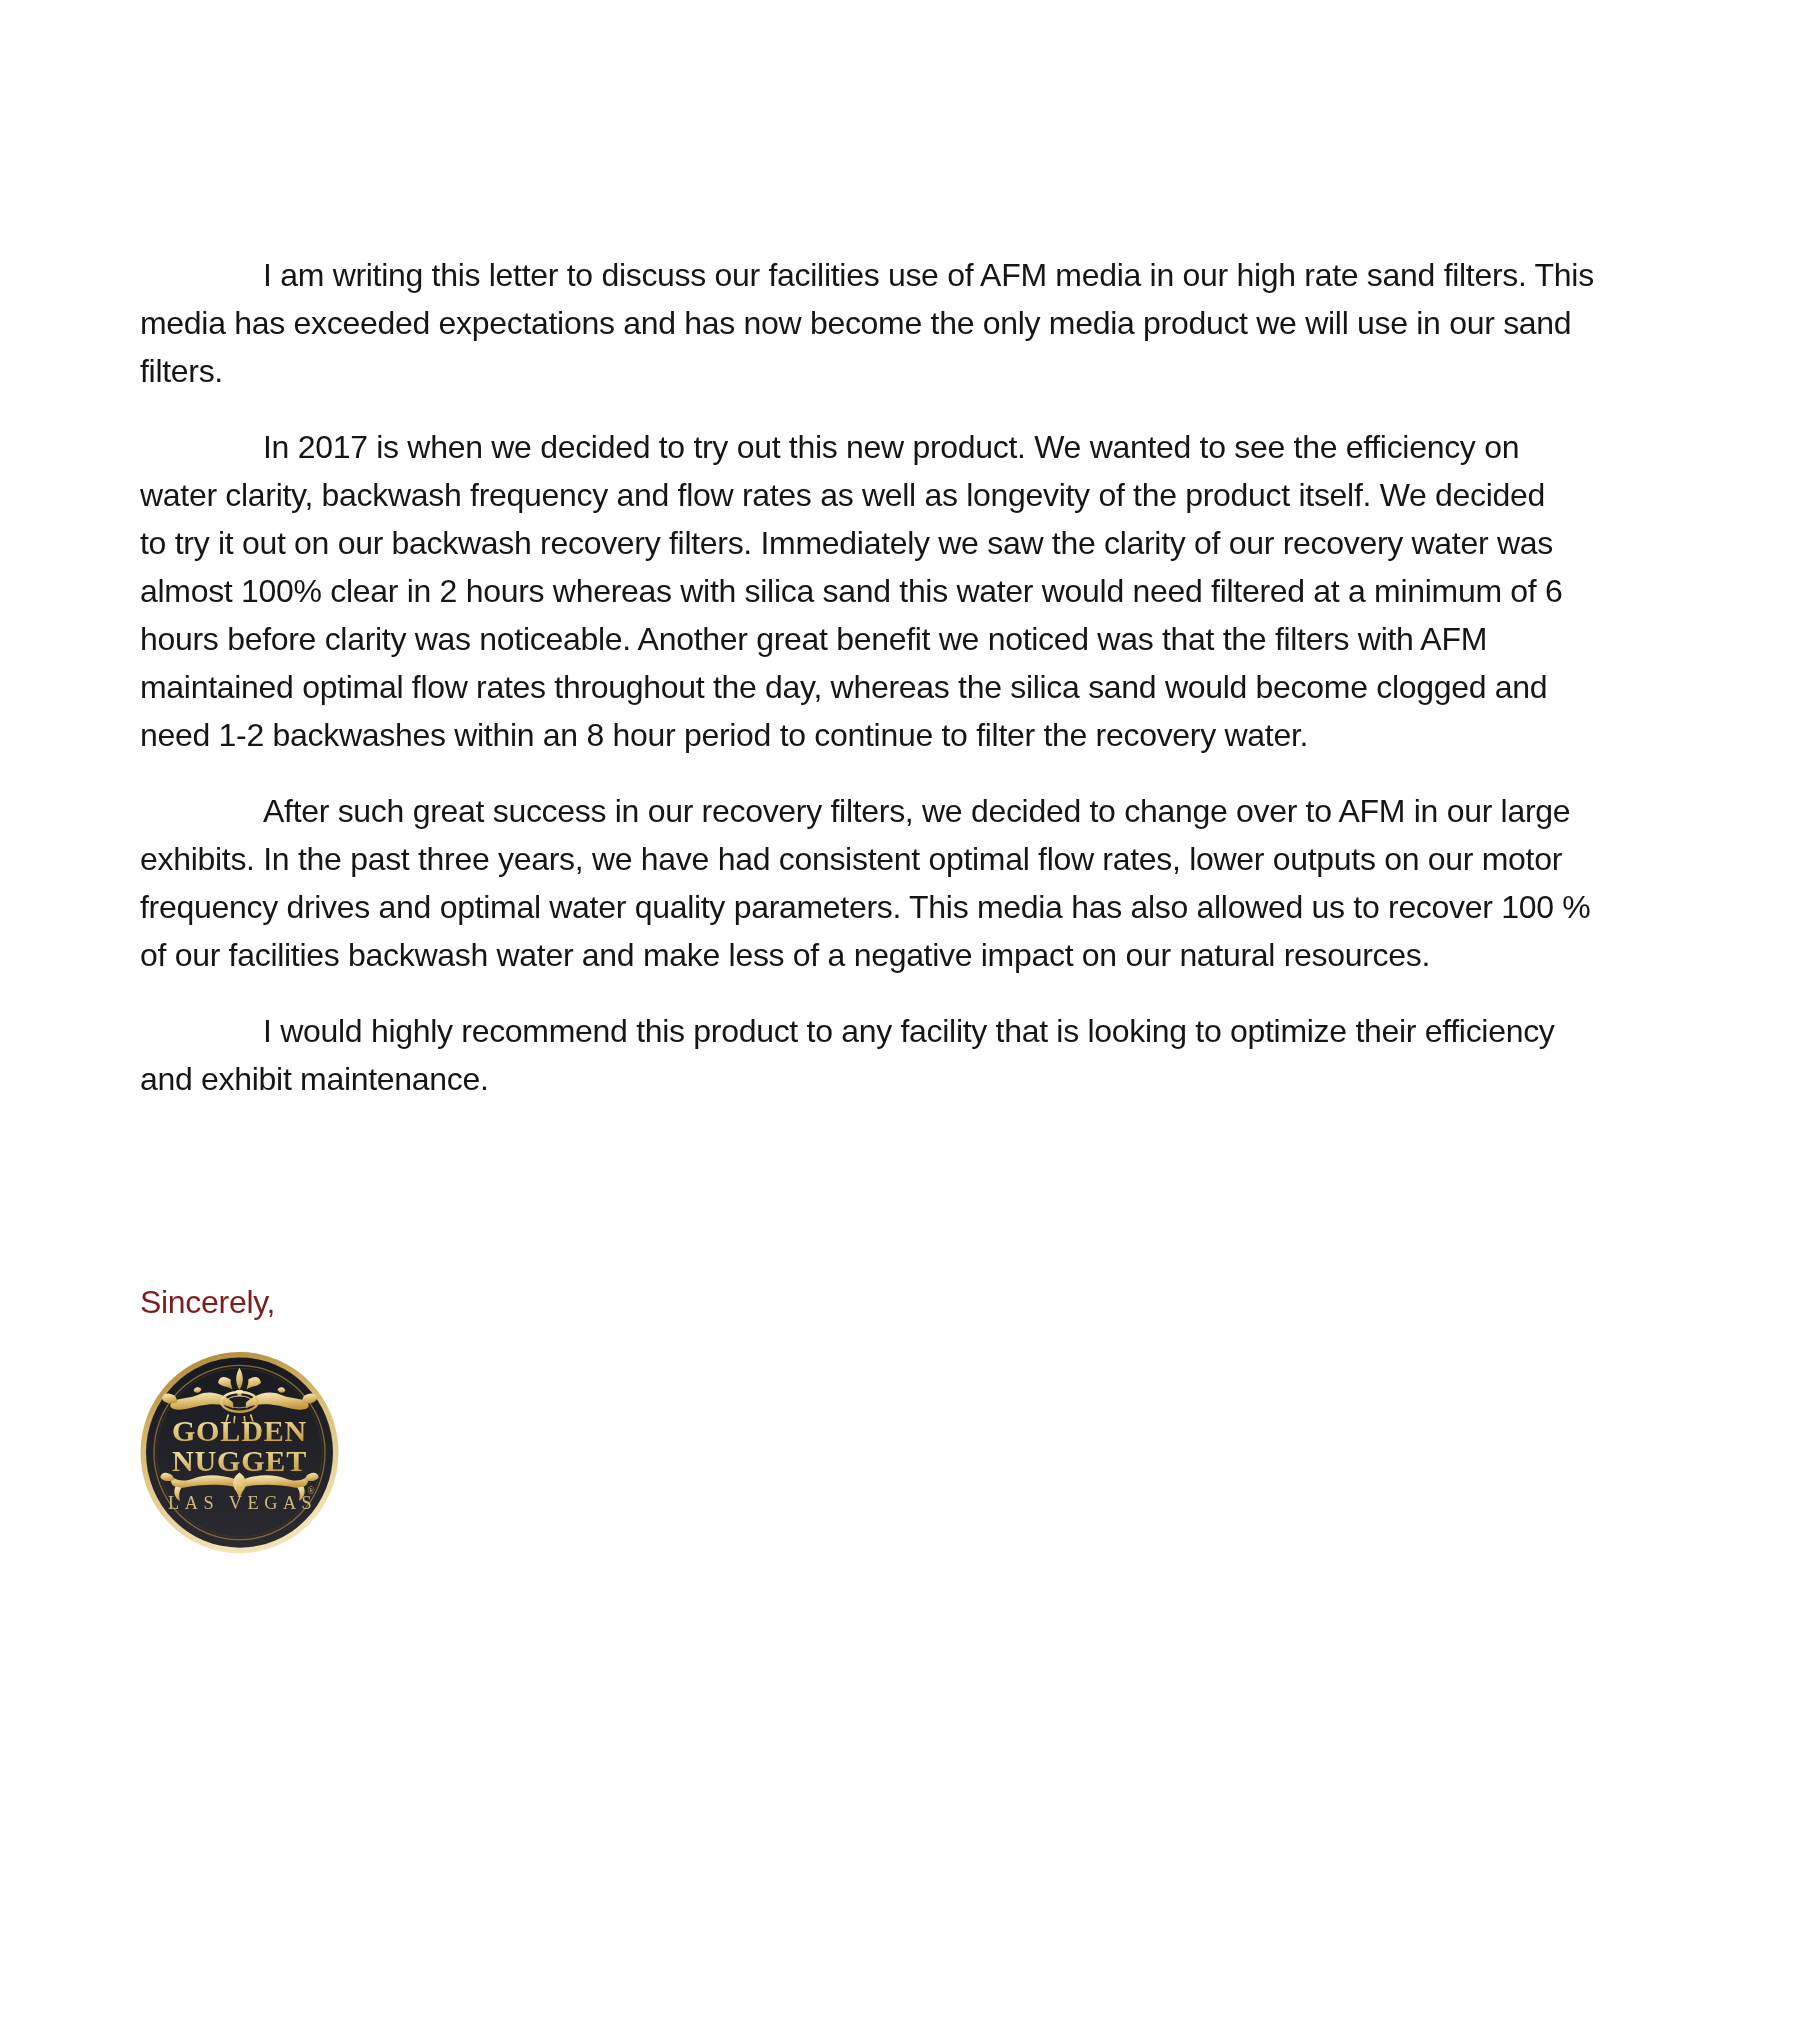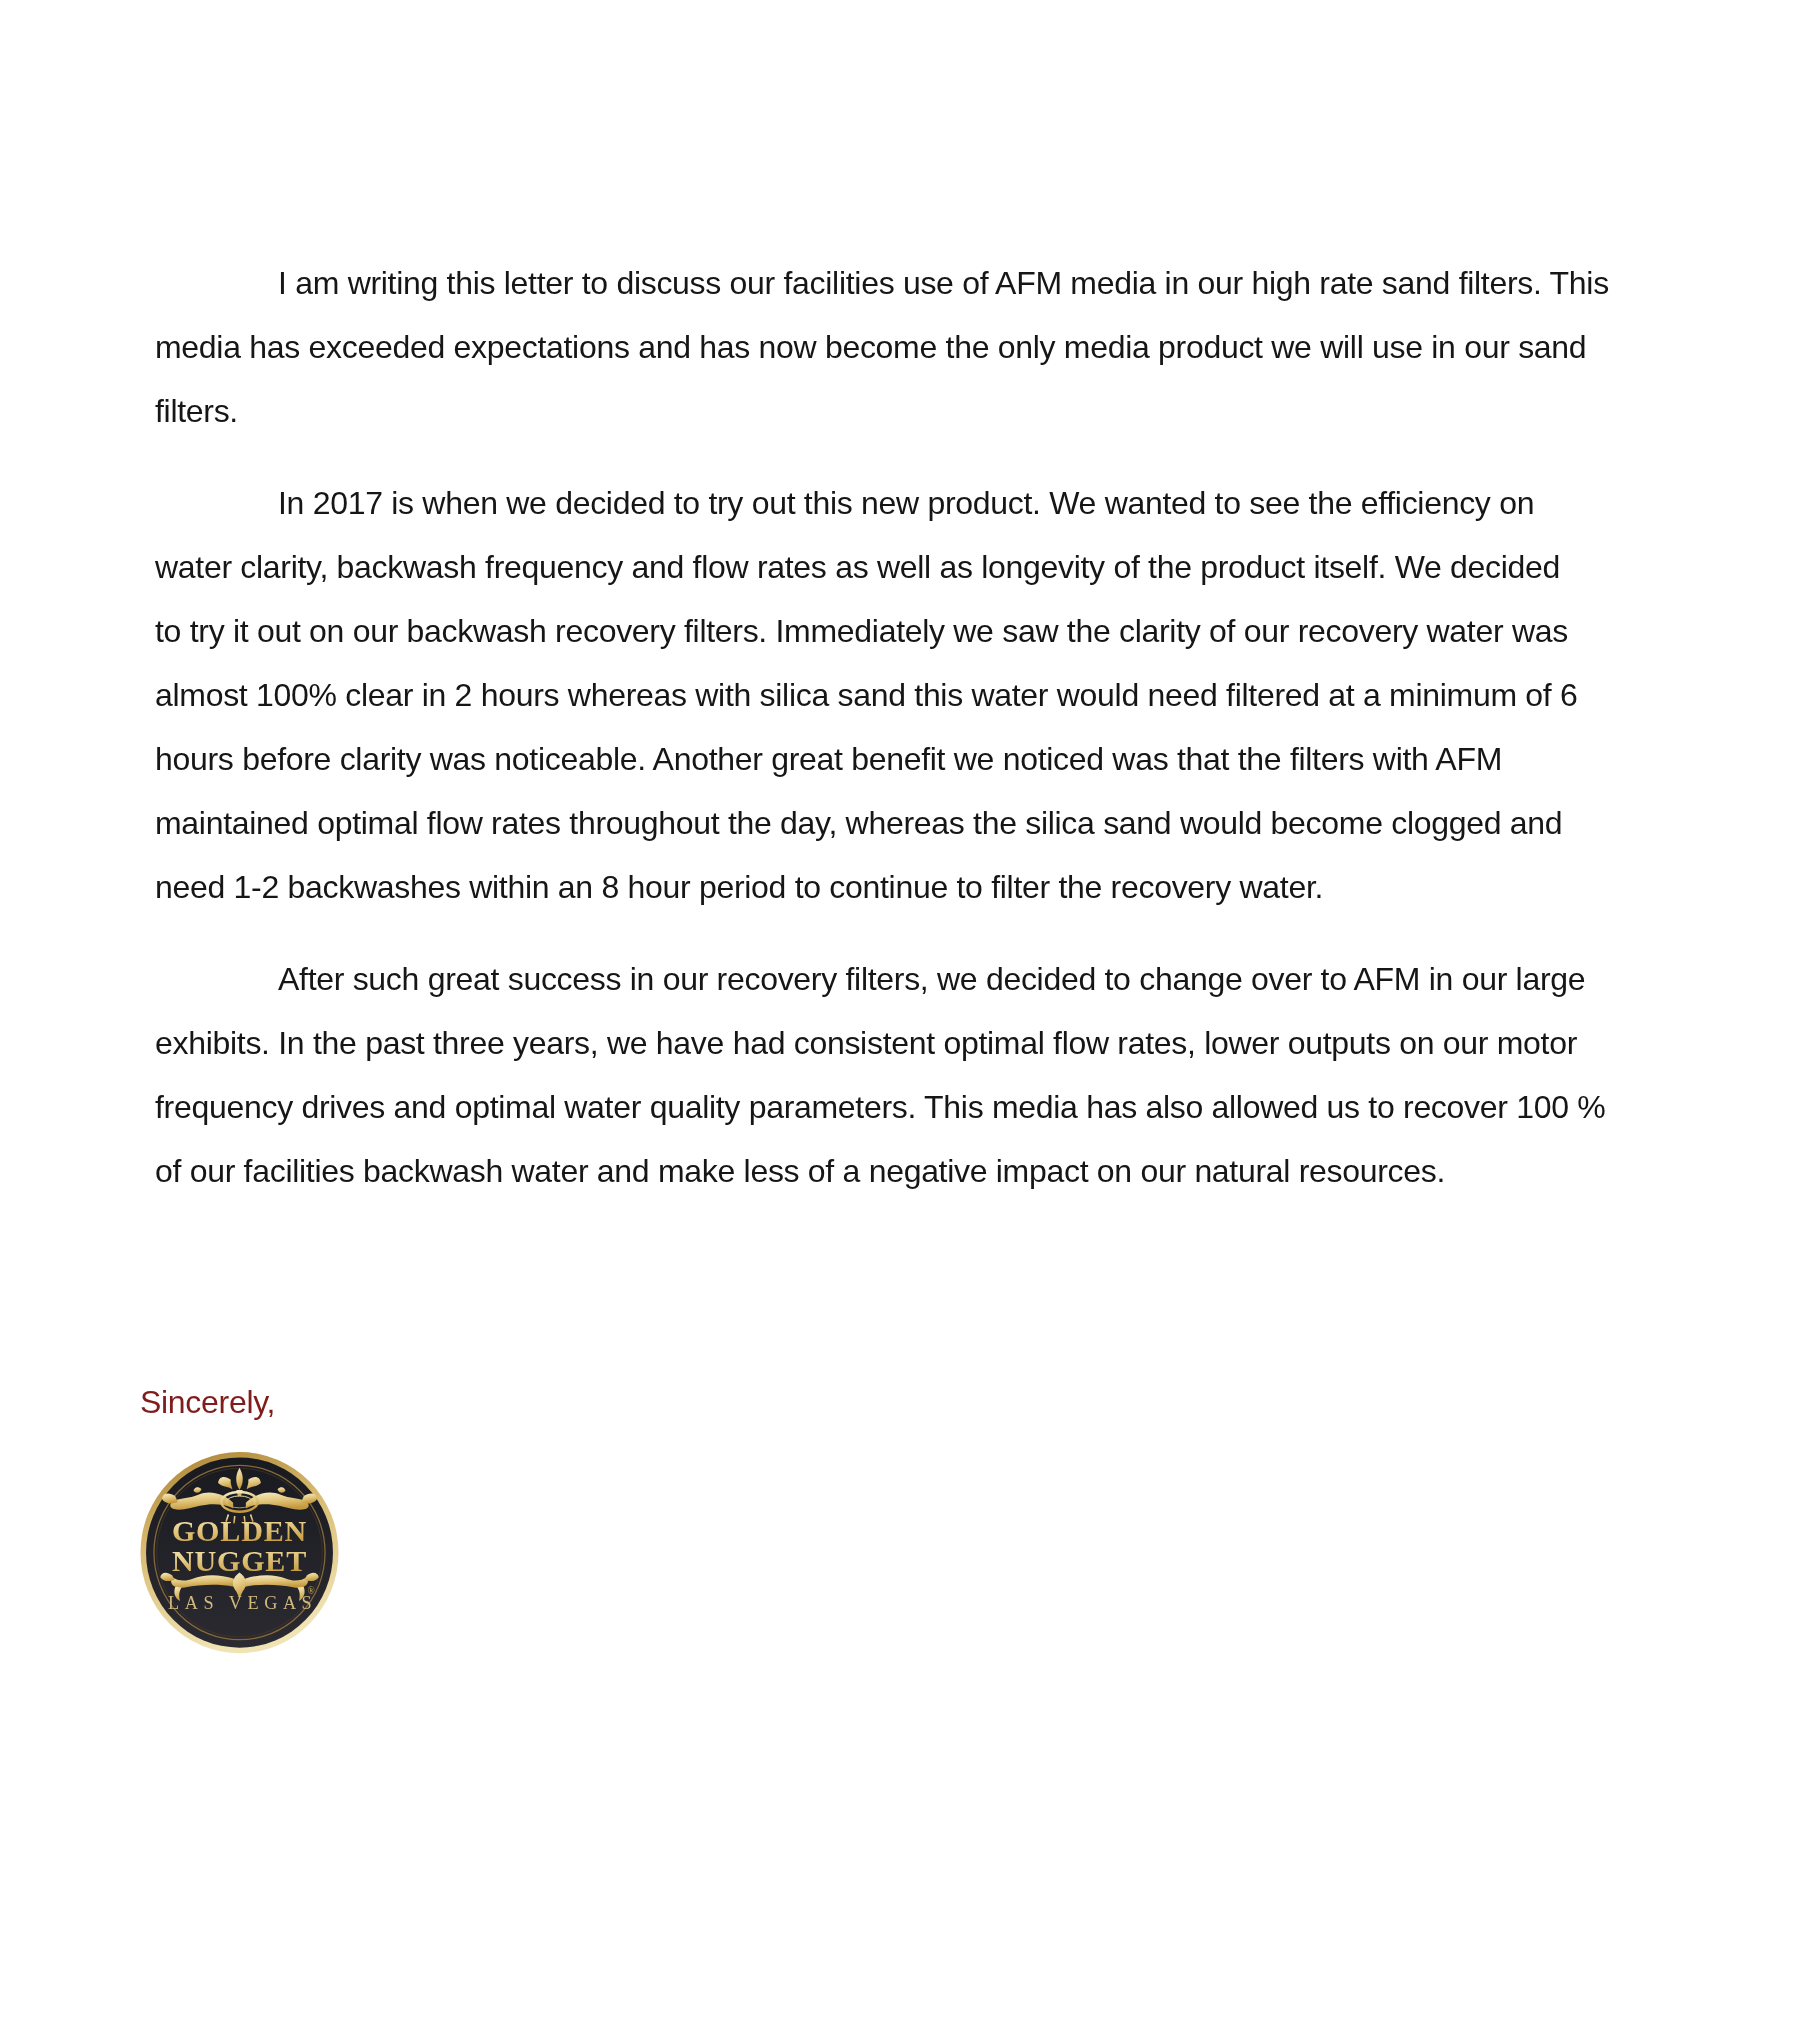--- a/index.html
+++ b/index.html
@@ -16,23 +16,23 @@
     font-family: "Liberation Sans", sans-serif;
   }
   .content {
     position: absolute;
     left: 140px;
     top: 0;
     width: 1588px;
     padding-top: 251px;
   }
   .body-para {
-    margin: 0 0 28px 15px;
+    margin: 0 0 28px 0;
     font-size: 32px;
-    line-height: 64px;
+    line-height: 48px;
     letter-spacing: -0.3px;
     color: #161616;
     white-space: pre;
     text-indent: 123px;
   }
   .sig-para {
     margin: 0;
     font-size: 32px;
     line-height: 48px;
     letter-spacing: -0.3px;
@@ -62,20 +62,22 @@
 water clarity, backwash frequency and flow rates as well as longevity of the product itself. We decided
 to try it out on our backwash recovery filters. Immediately we saw the clarity of our recovery water was
 almost 100% clear in 2 hours whereas with silica sand this water would need filtered at a minimum of 6
 hours before clarity was noticeable. Another great benefit we noticed was that the filters with AFM
 maintained optimal flow rates throughout the day, whereas the silica sand would become clogged and
 need 1-2 backwashes within an 8 hour period to continue to filter the recovery water.</p>
     <p class="body-para">After such great success in our recovery filters, we decided to change over to AFM in our large
 exhibits. In the past three years, we have had consistent optimal flow rates, lower outputs on our motor
 frequency drives and optimal water quality parameters. This media has also allowed us to recover 100 %
 of our facilities backwash water and make less of a negative impact on our natural resources.</p>
+    <p class="body-para">I would highly recommend this product to any facility that is looking to optimize their efficiency
+and exhibit maintenance.</p>
 
     <p class="sig-para closing">Sincerely,</p>
 
     <div class="logo-wrap">
       <svg width="199" height="202" viewBox="0 0 250 255" xmlns="http://www.w3.org/2000/svg">
         <defs>
           <linearGradient id="rim" x1="0" y1="0" x2="0.3" y2="1">
             <stop offset="0" stop-color="#a8802e"></stop>
             <stop offset="0.45" stop-color="#d9bc72"></stop>
             <stop offset="1" stop-color="#f0e3b4"></stop>

